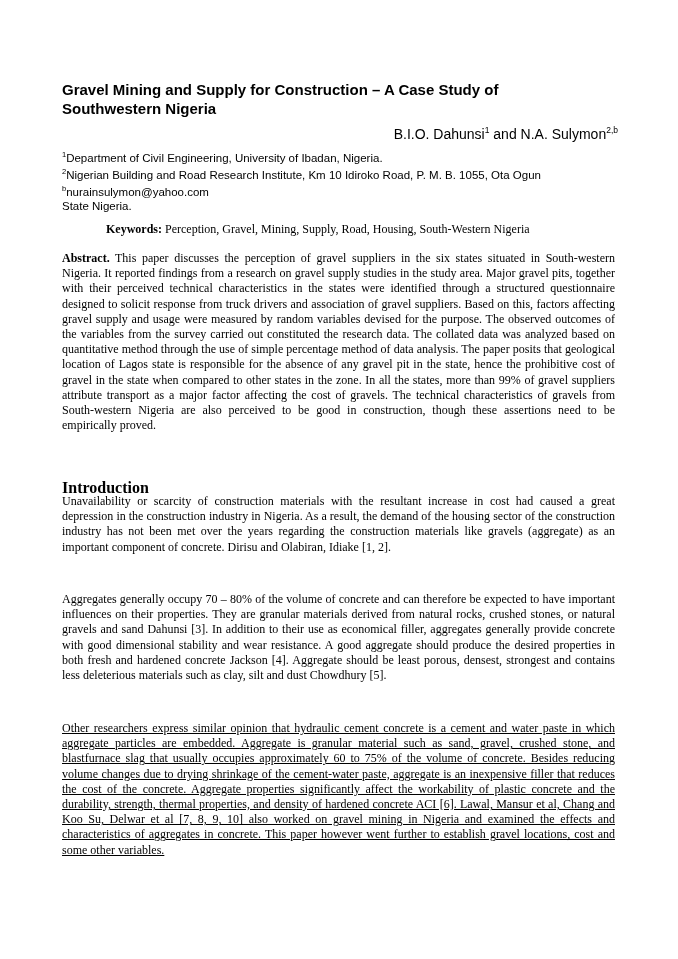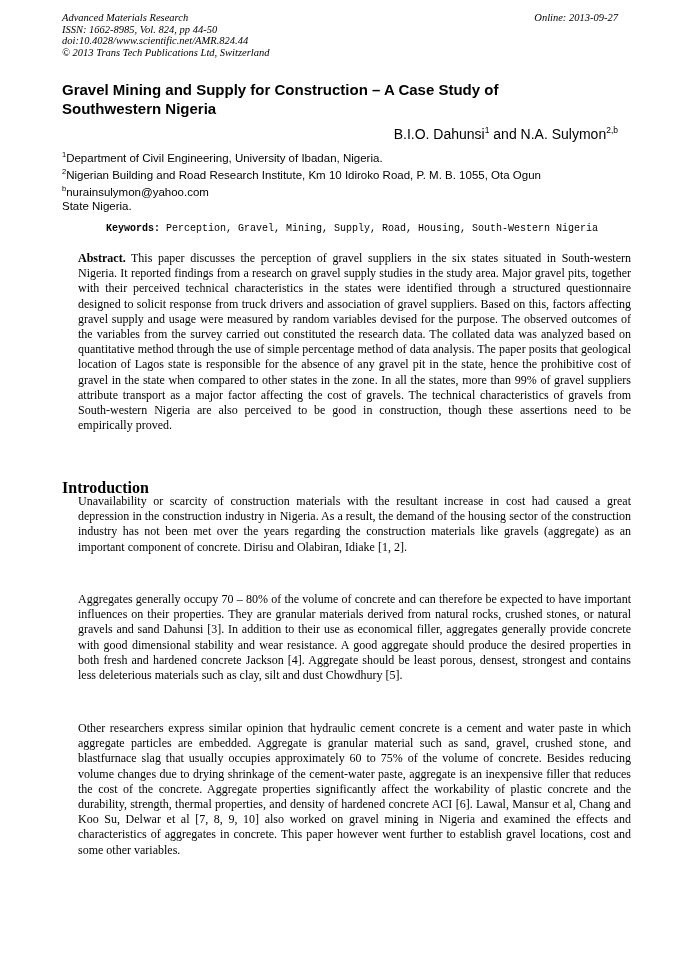--- a/index.html
+++ b/index.html
@@ -5,42 +5,35 @@
     html, body { margin: 0; padding: 0; background: #ffffff; }
     body { width: 678px; height: 959px; position: relative; overflow: hidden; color: #000; }
     .page { position: absolute; left: 0; top: 0; width: 678px; height: 959px; }
     .header { position: absolute; left: 62px; top: 12px; width: 556px; font-family: "Liberation Serif", serif; font-style: italic; font-size: 10.5px; line-height: 11.5px; }
     .header .right { position: absolute; right: 0; top: 0; }
     .title { position: absolute; left: 62px; top: 80px; width: 556px; font-family: "Liberation Sans", sans-serif; font-weight: bold; font-size: 15px; line-height: 19px; }
     .authors { position: absolute; left: 62px; top: 121px; width: 556px; text-align: right; font-family: "Liberation Sans", sans-serif; font-size: 14px; line-height: 18px; }
     .authors sup { font-size: 8.5px; vertical-align: 6px; }
     .affil { position: absolute; left: 62px; top: 148px; width: 556px; text-align: left; font-family: "Liberation Sans", sans-serif; font-size: 11.5px; line-height: 14px; }
     .affil sup { font-size: 7.5px; vertical-align: 5px; }
-    .keywords { position: absolute; left: 62px; top: 222px; width: 556px; font-family: Liberation Mono, monospace; font-size: 10px; line-height: 14px; padding-left: 44px; }
+    .keywords { position: absolute; left: 62px; top: 222px; width: 556px; font-family: Liberation Serif, serif; font-size: 12px; line-height: 14px; padding-left: 44px; }
     .keywords b { font-weight: bold; }
-    .body-text { position: absolute; left: 78px; width: 553px; font-family: "Liberation Serif", serif; font-size: 12px; line-height: 15.2px; text-align: justify; }
+    .body-text { position: absolute; left: 62px; width: 553px; font-family: "Liberation Serif", serif; font-size: 12px; line-height: 15.2px; text-align: justify; }
     .body-text b { font-weight: bold; }
     .abstract { top: 251px; }
     .intro-head { position: absolute; left: 62px; top: 479px; font-family: "Liberation Serif", serif; font-weight: bold; font-size: 16px; }
     .p1 { top: 494px; }
     .p2 { top: 592px; }
-    .p3 { top: 721px; }
+    .p3 { top: 721px; text-decoration: underline; }
   </style>
 </head>
 <body>
 
 <div class="page">
 
-  <div class="header">
-    <div>Advanced Materials Research</div>
-    <div>ISSN: 1662-8985, Vol. 824, pp 44-50</div>
-    <div>doi:10.4028/www.scientific.net/AMR.824.44</div>
-    <div>© 2013 Trans Tech Publications Ltd, Switzerland</div>
-    <div class="right">Online: 2013-09-27</div>
-  </div>
 
   <div class="title">
     <div>Gravel Mining and Supply for Construction – A Case Study of</div>
     <div>Southwestern Nigeria</div>
   </div>
 
   <div class="authors">
     <span>B.I.O. Dahunsi</span><sup>1</sup><span style="white-space:pre"> and </span><span>N.A. Sulymon</span><sup>2,b</sup>
   </div>
 

